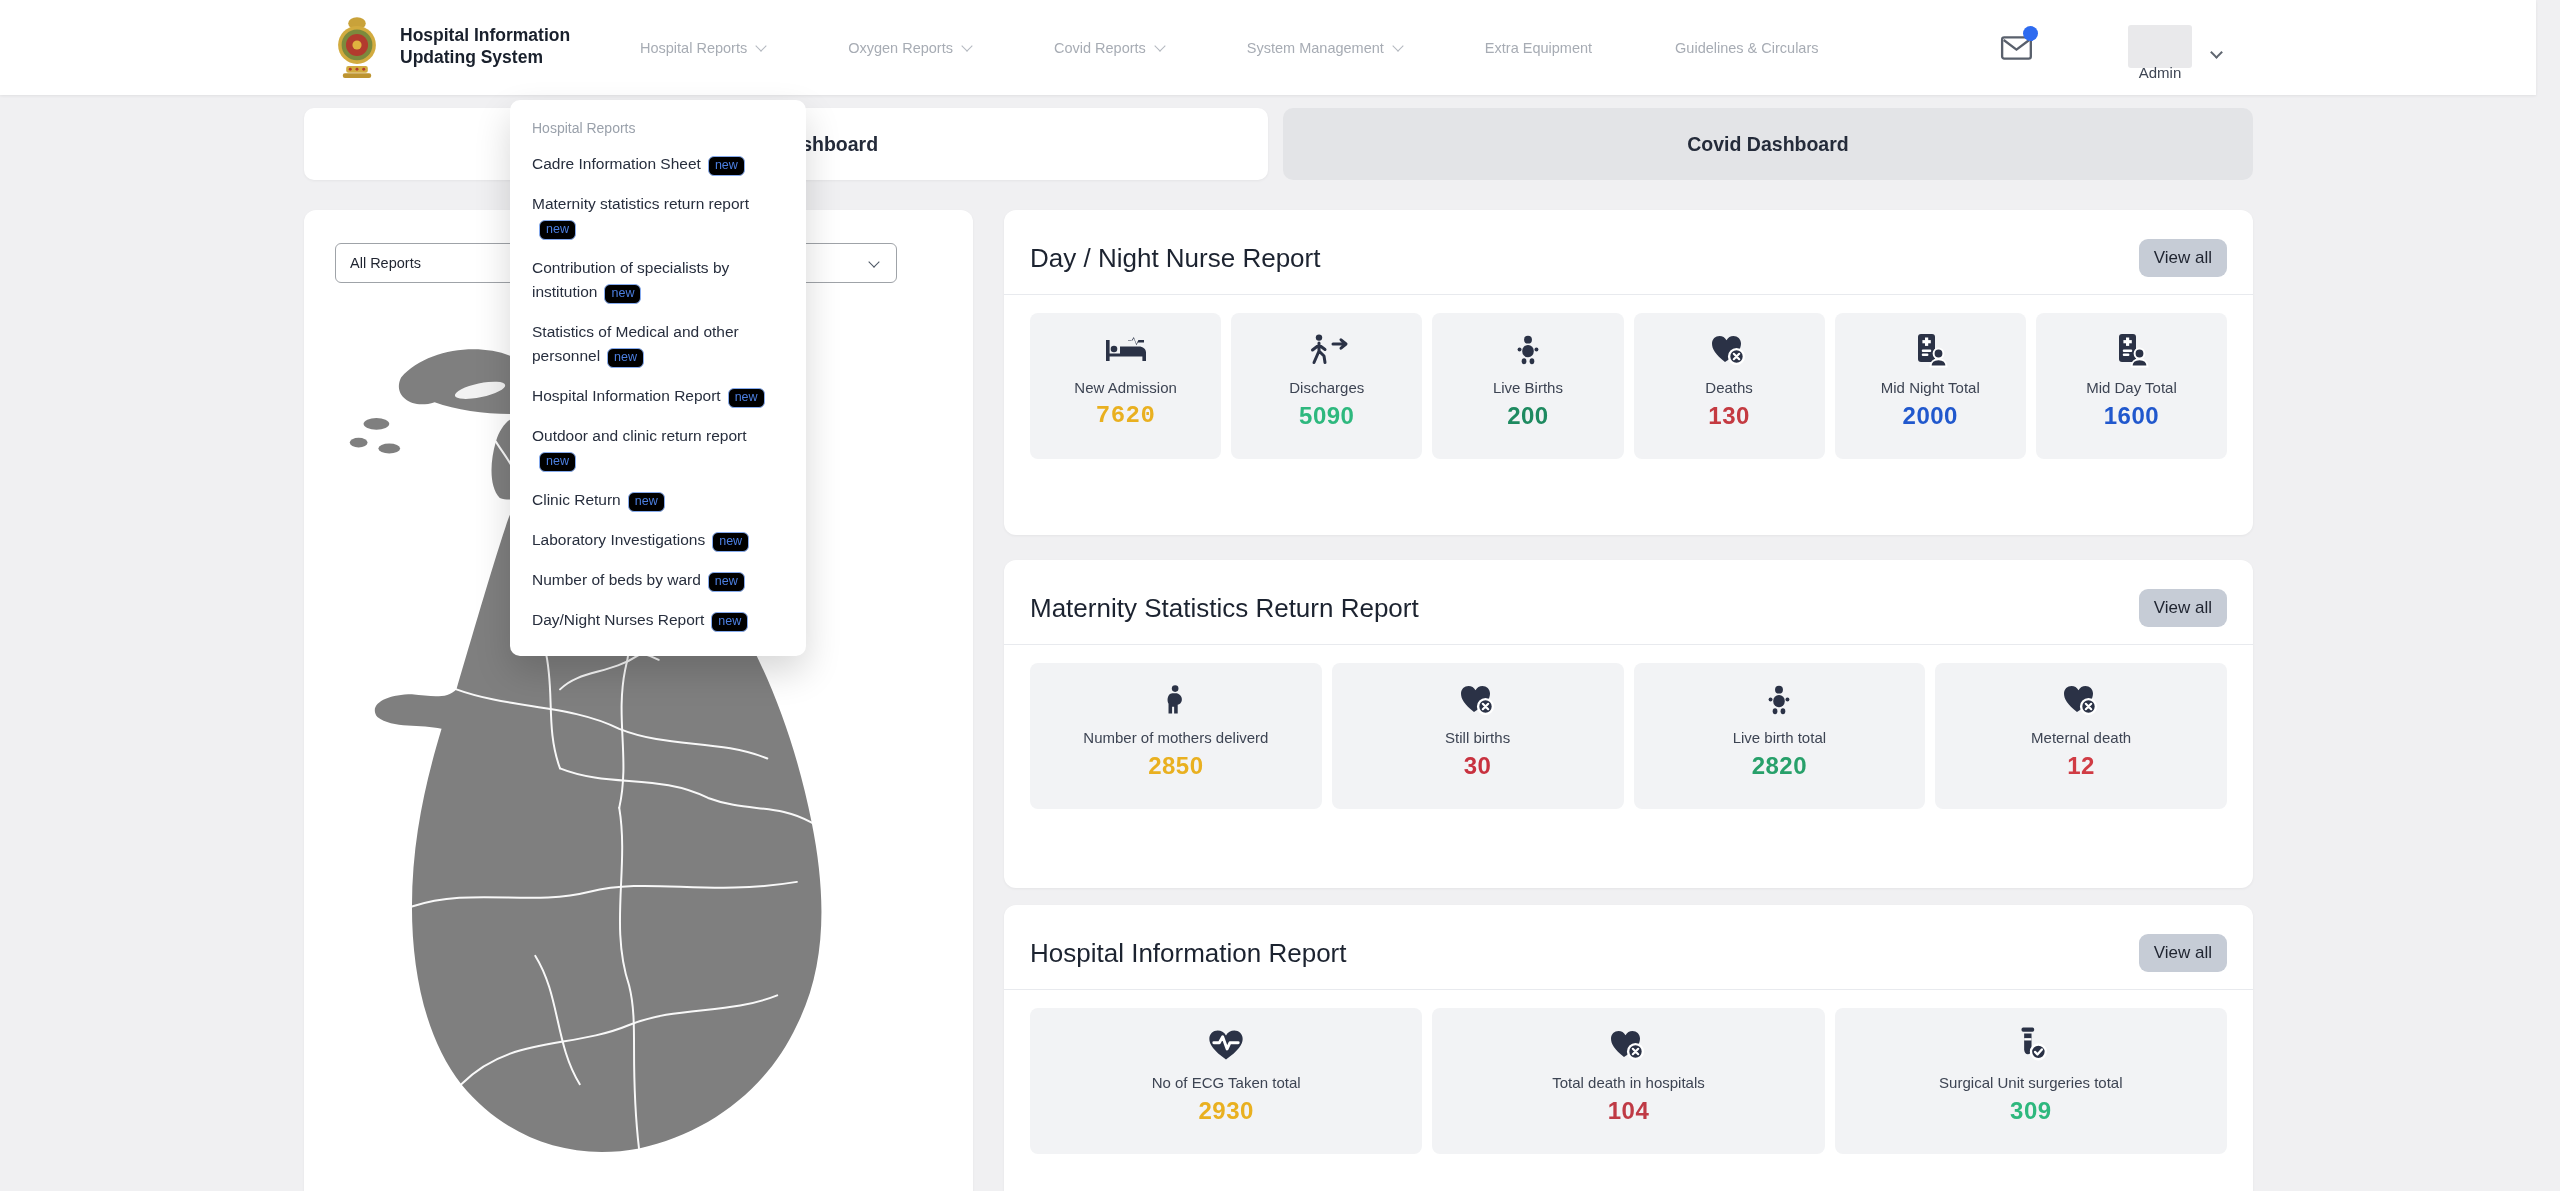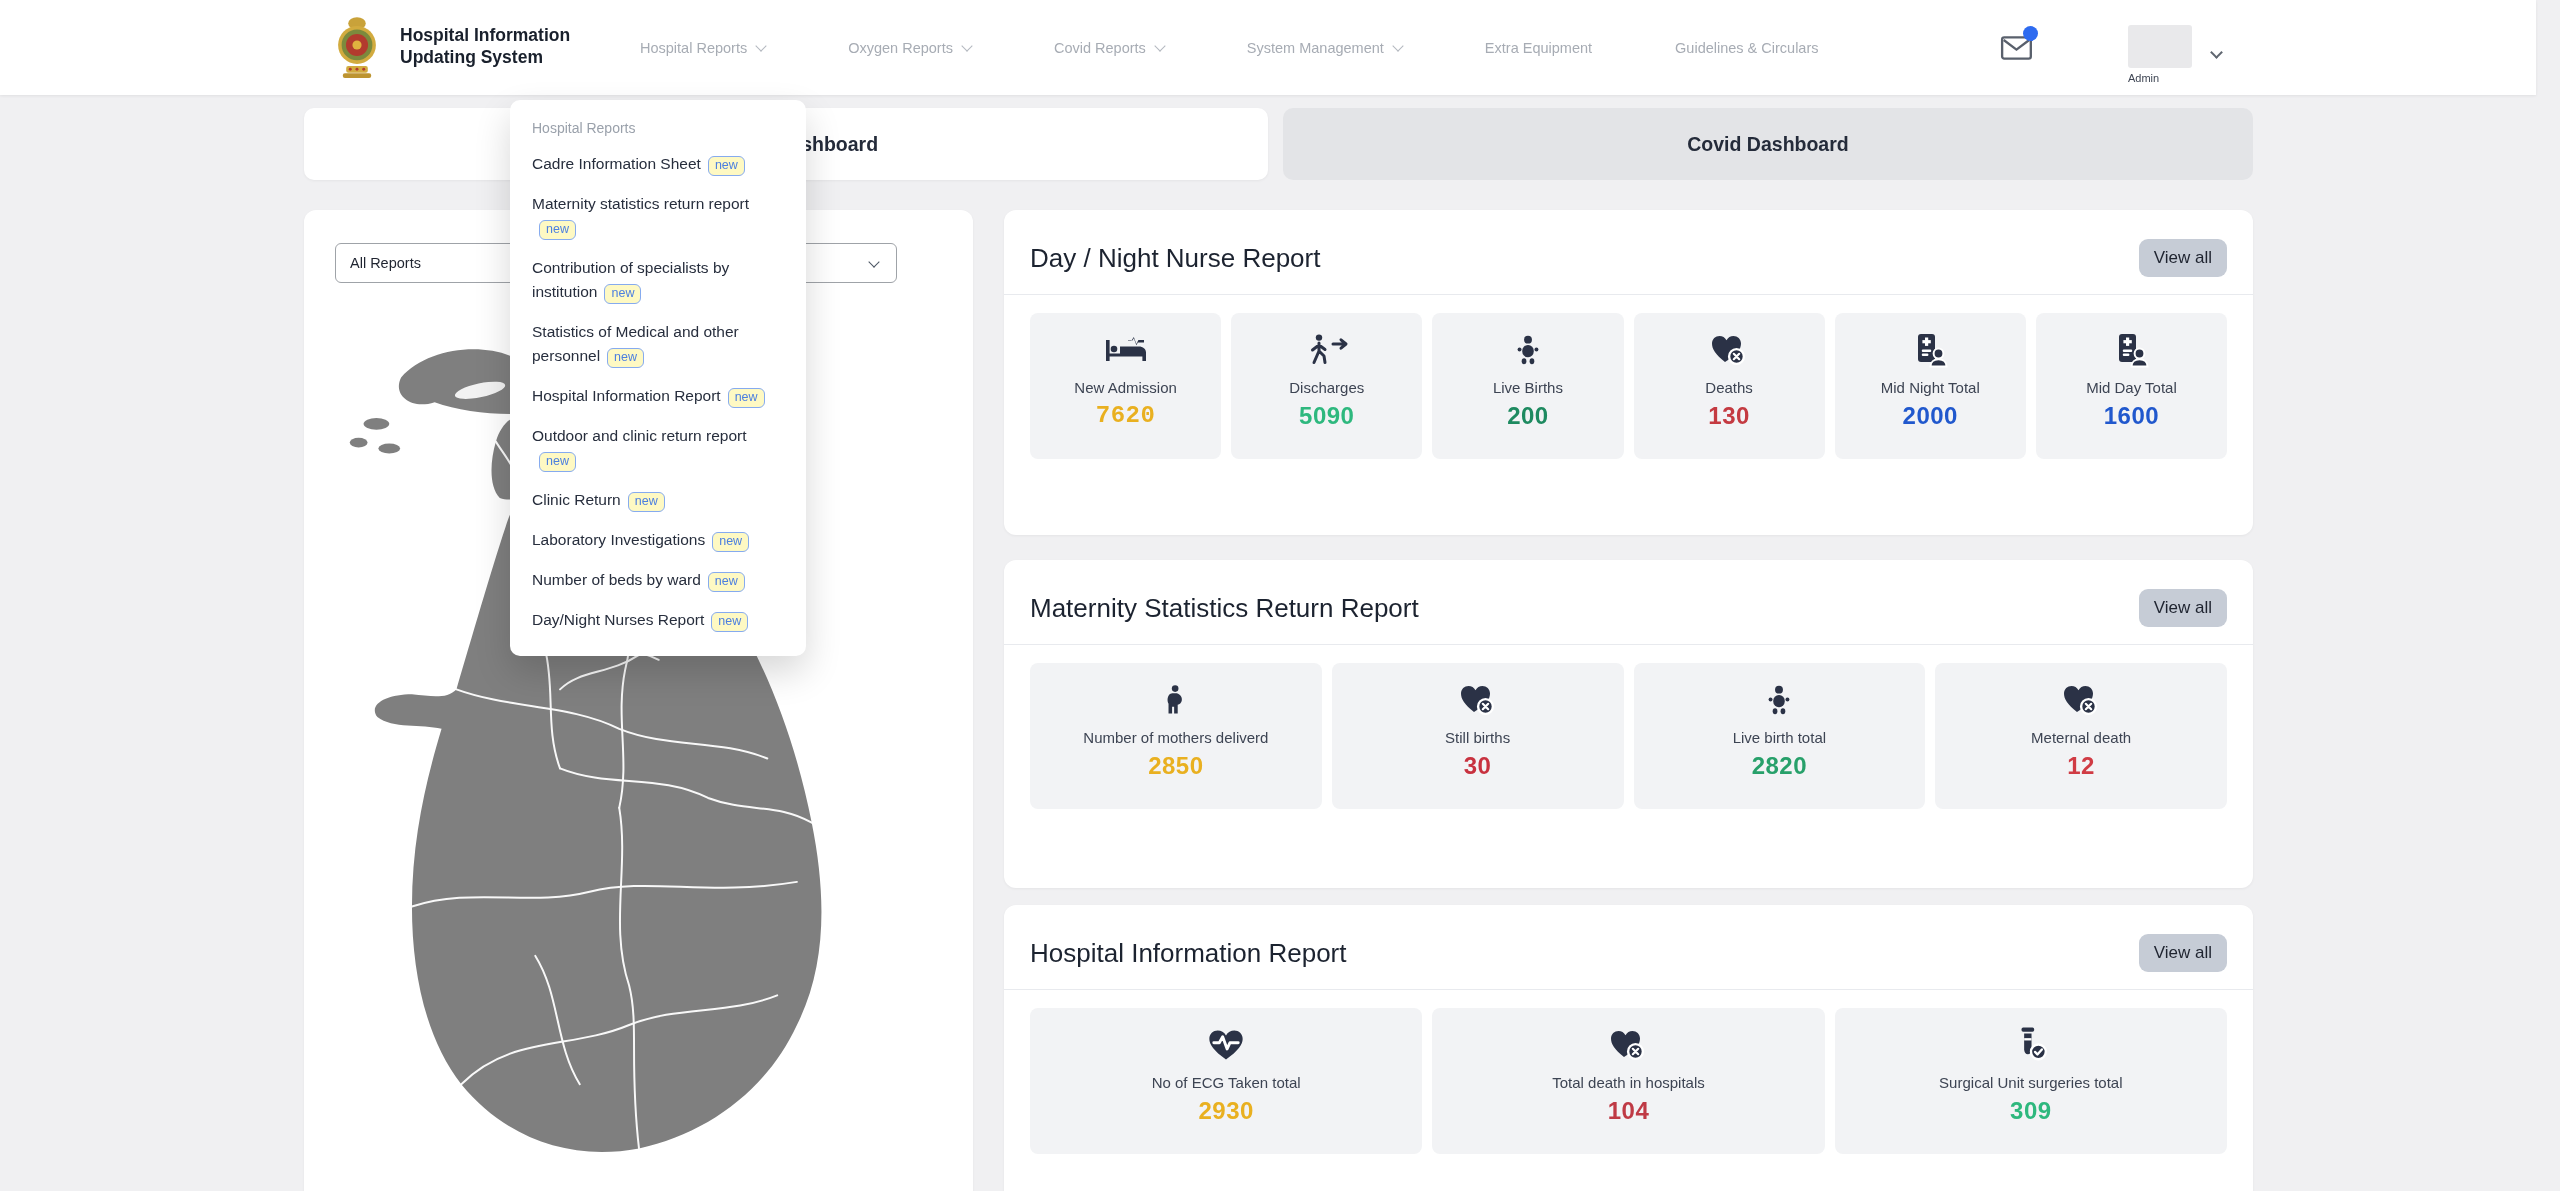--- a/index.html
+++ b/index.html
@@ -11,21 +11,21 @@
             box-shadow:0 1px 3px rgba(0,0,0,.07); z-index:40; }
   .brand { position:absolute; left:330px; top:15px; display:flex; align-items:center; }
   .brand-title { margin-left:16px; font-size:17.5px; font-weight:bold; color:#19202c; line-height:1.25; }
   .nav-items { position:absolute; left:640px; top:0; height:95px; display:flex; align-items:center; gap:83px; }
   .nav-item { font-size:14.5px; color:#a7acb4; display:flex; align-items:center; cursor:pointer; white-space:nowrap; }
   .caret { width:8px; height:8px; border-right:1.8px solid #b3b8bf; border-bottom:1.8px solid #b3b8bf;
            transform:rotate(45deg); margin-left:10px; margin-top:-4px; }
   .mail-btn { position:absolute; left:2000px; top:33px; width:34px; height:30px; cursor:pointer; }
   .mail-dot { position:absolute; left:2023px; top:26px; width:15px; height:15px; border-radius:50%; background:#2e6bf0; }
   .avatar-box { position:absolute; left:2128px; top:25px; width:64px; height:43px; background:#e9e9eb; border-radius:3px; }
-  .admin-label { position:absolute; left:2128px; top:72px; width:64px; font-size:11px; color:#3f4654; }
+  .admin-label { position:absolute; left:2128px; top:64px; width:64px; text-align:center; font-size:15px; color:#3f4654; }
   .admin-caret { position:absolute; left:2212px; top:48px; width:9px; height:9px;
                  border-right:2px solid #5f6670; border-bottom:2px solid #5f6670; transform:rotate(45deg); cursor:pointer; }
 
   
   .tab { position:absolute; top:108px; height:72px; border-radius:10px; display:flex; align-items:center;
          justify-content:center; font-size:19.5px; font-weight:bold; color:#242b3a; cursor:pointer; }
   .tab-active { left:304px; width:964px; background:#ffffff; box-shadow:0 1px 3px rgba(0,0,0,.05); }
   .tab-inactive { left:1283px; width:970px; background:#e3e4e7; }
 
   
@@ -38,21 +38,21 @@
                   border-right:1.8px solid #4b5563; border-bottom:1.8px solid #4b5563; transform:rotate(45deg); }
   .map-wrap { position:absolute; left:28px; top:100px; width:612px; height:895px; }
 
   
   .dropdown { position:absolute; left:510px; top:100px; width:296px; background:#ffffff; border-radius:10px;
               box-shadow:0 16px 36px rgba(0,0,0,.16); padding:20px 22px 20px 22px; z-index:60; }
   .dd-header { font-size:14px; color:#9aa1ab; margin-bottom:16px; }
   .dd-item { font-size:15.5px; font-weight:500; color:#272e3d; line-height:1.55; margin-bottom:16px; cursor:pointer; }
   .dd-item:last-child { margin-bottom:4px; }
   .badge { display:inline-block; font-size:12.5px; font-weight:500; color:#4c7fe0; border:1px solid #86abef;
-           border-radius:6px; padding:0px 6px 1px 6px; margin-left:7px; line-height:17px; background:#fef9c3; }
+           border-radius:6px; padding:0px 6px 1px 6px; margin-left:7px; line-height:17px; background:#000000; }
 
   
   .report-card { position:absolute; left:1004px; width:1249px; background:#ffffff; border-radius:12px;
                  box-shadow:0 1px 3px rgba(0,0,0,.05); padding:26px 26px 0 26px; }
   .card-1 { top:210px; height:325px; }
   .card-2 { top:560px; height:328px; }
   .card-3 { top:905px; height:300px; }
   .card-head { display:flex; align-items:center; justify-content:space-between; height:44px; }
   .card-title { font-size:26px; font-weight:normal; color:#1c2330; }
   .viewall-btn { background:#c6ccd6; border:none; border-radius:9px; padding:9px 15px; font-size:17px;

